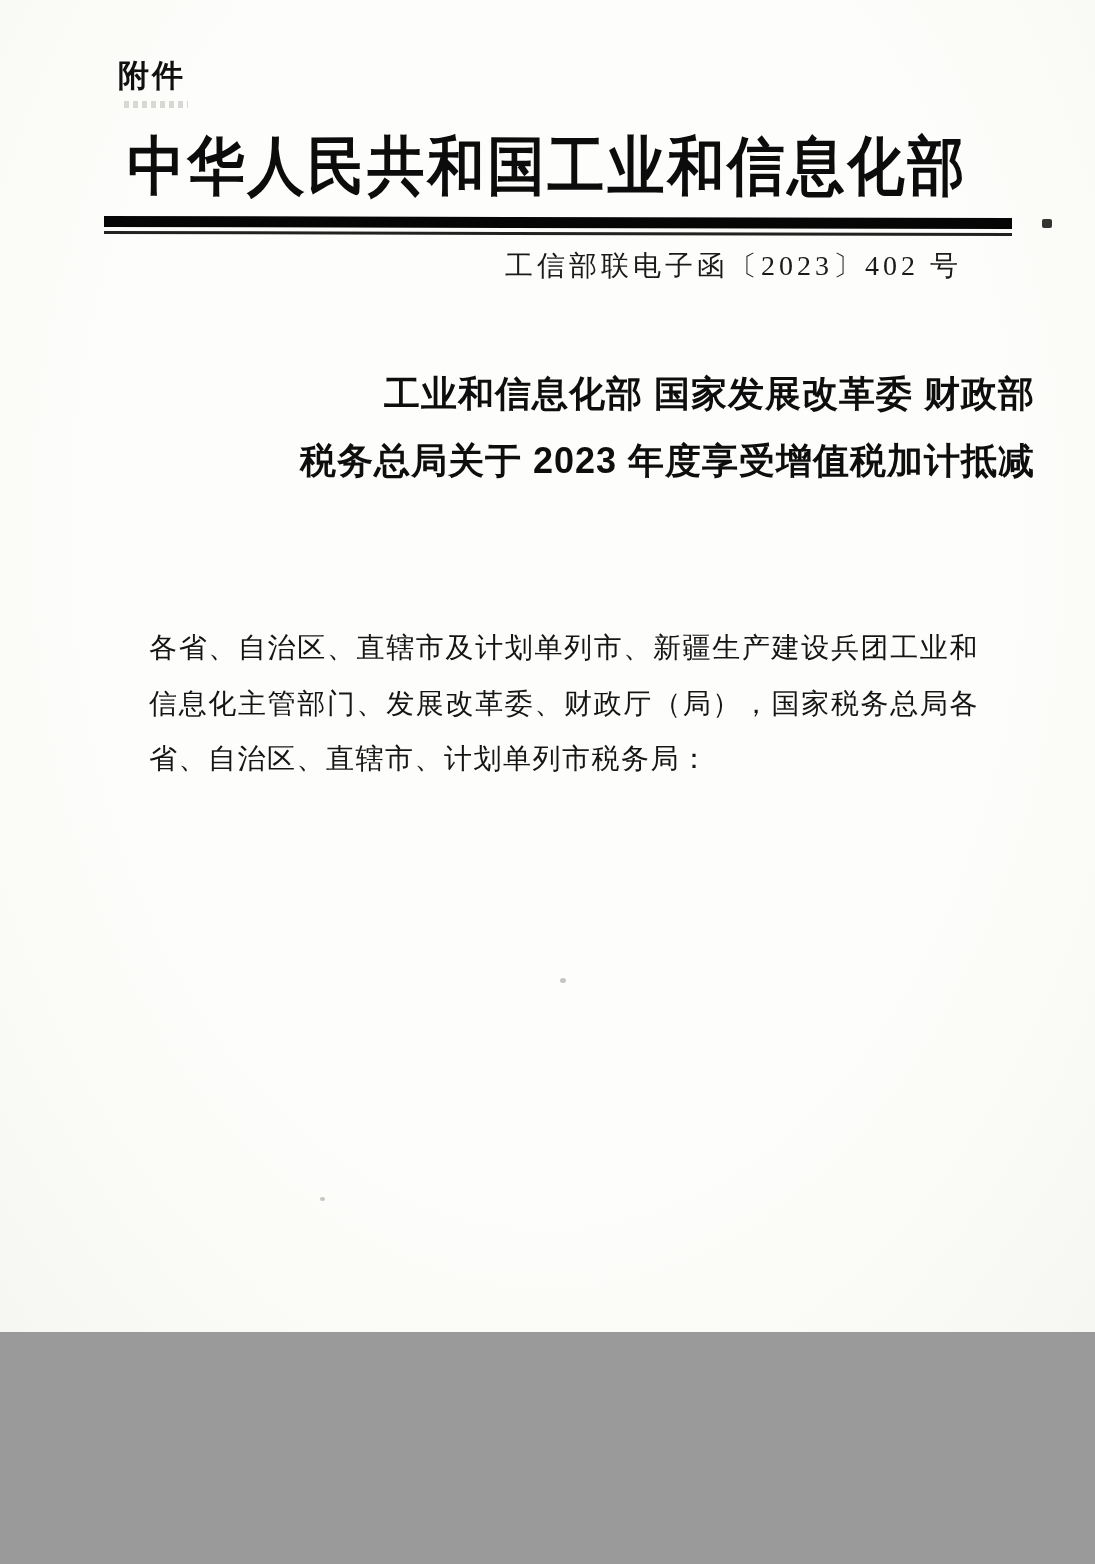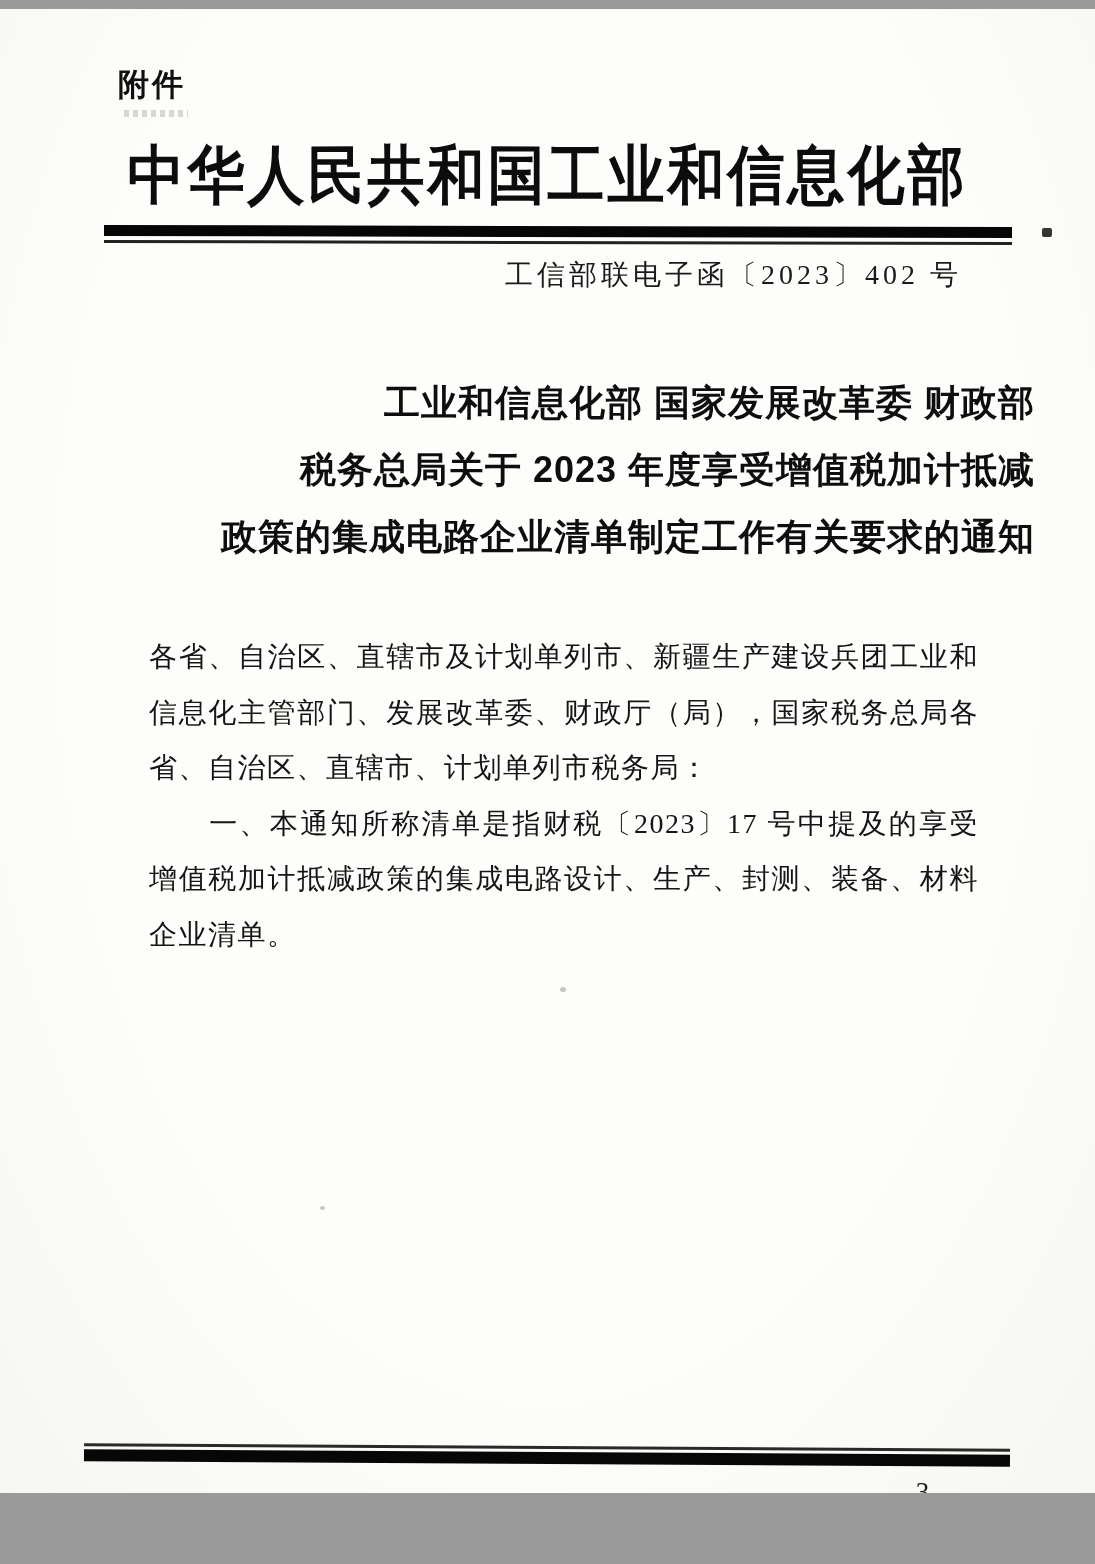--- a/index.html
+++ b/index.html
@@ -3,22 +3,22 @@
 <meta charset="utf-8">
 <style>
   html, body {
     margin: 0;
     padding: 0;
     background: #9a9a9a;
   }
   .page {
     position: relative;
     width: 1095px;
-    height: 1484px;
-    margin: 9px auto;
+    height: 1332px;
+    margin: 0 auto;
     background: #fcfcf9;
     background-image: radial-gradient(ellipse at 50% 40%, #fdfdfb 60%, #f6f6f2 100%);
     color: #141414;
     font-family: "Liberation Serif", serif;
     overflow: hidden;
   }
 
   
   .attachment {
     position: absolute;
@@ -154,26 +154,24 @@
   <div class="rule-header">
     <div class="thick"></div>
     <div class="thin"></div>
   </div>
 
   <div class="doc-number">工信部联电子函〔2023〕402 号</div>
 
   <div class="title-block">
     <div>工业和信息化部 国家发展改革委 财政部</div>
     <div>税务总局关于 2023 年度享受增值税加计抵减</div>
-    <div>政策的集成电路企业清单制定工作有关要求的通知</div>
   </div>
 
   <div class="body-text">
     <p>各省、自治区、直辖市及计划单列市、新疆生产建设兵团工业和信息化主管部门、发展改革委、财政厅（局），国家税务总局各省、自治区、直辖市、计划单列市税务局：</p>
-    <p class="indent">一、本通知所称清单是指财税〔2023〕17 号中提及的享受增值税加计抵减政策的集成电路设计、生产、封测、装备、材料企业清单。</p>
   </div>
 
   <div class="rule-footer">
     <div class="thin"></div>
     <div class="thick"></div>
   </div>
 
   <div class="page-number">— 3 —</div>
 
   <div class="speck s1"></div>

